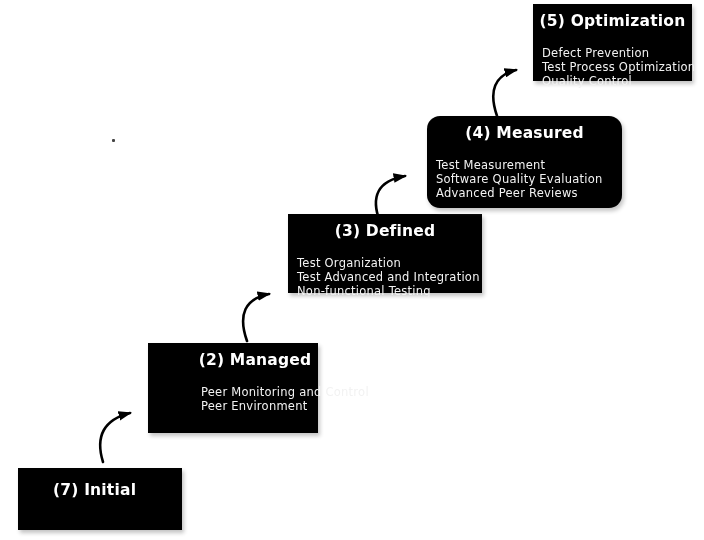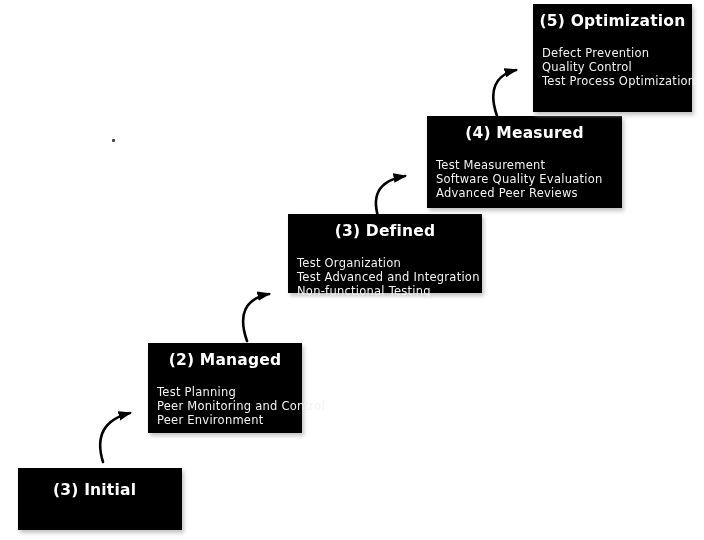--- a/index.html
+++ b/index.html
@@ -18,24 +18,24 @@
   }
   .arrows{position:absolute;left:0;top:0;width:704px;height:540px;}
   .box{
     position:absolute;
     box-sizing:border-box;
     background:var(--box);
     color:var(--text);
     box-shadow:2px 3px 4px #c4c4c4;
   }
   .box1{left:18px;top:468px;width:164px;height:62px;}
-  .box2{left:148px;top:343px;width:154px;height:90px;}
+  .box2{left:148px;top:343px;width:170px;height:90px;padding-left:44px;}
   .box3{left:288px;top:214px;width:194px;height:79px;}
-  .box4{left:427px;top:116px;width:195px;height:92px;}
-  .box5{left:533px;top:4px;width:159px;height:108px;}
+  .box4{left:427px;top:116px;width:195px;height:92px;border-radius:13px;}
+  .box5{left:533px;top:4px;width:159px;height:77px;}
   .level-title{
     margin-top:8px;
     font-size:15.5px;
     font-weight:bold;
     text-align:center;
     letter-spacing:0.2px;
     white-space:nowrap;
   }
   .box1 .level-title{
     margin-top:13px;
@@ -72,27 +72,26 @@
     </defs>
     <path d="M103,462 Q91,423 130,413" fill="none" stroke="#000" stroke-width="2.6" stroke-linecap="round" marker-end="url(#ah)"></path>
     <path d="M247,341 Q233,301 269,294" fill="none" stroke="#000" stroke-width="2.6" stroke-linecap="round" marker-end="url(#ah)"></path>
     <path d="M380,222 Q365,183 405,176" fill="none" stroke="#000" stroke-width="2.6" stroke-linecap="round" marker-end="url(#ah)"></path>
     <path d="M497,116 Q484,78 516,70" fill="none" stroke="#000" stroke-width="2.6" stroke-linecap="round" marker-end="url(#ah)"></path>
   </svg>
 
   <div class="stray-dot"></div>
 
   <div class="box box1">
-    <div class="level-title">(3) Initial</div>
+    <div class="level-title">(7) Initial</div>
   </div>
 
   <div class="box box2">
     <div class="level-title">(2) Managed</div>
     <div class="level-items">
-      <div>Test Planning</div>
       <div>Peer Monitoring and Control</div>
       <div>Peer Environment</div>
     </div>
   </div>
 
   <div class="box box3">
     <div class="level-title">(3) Defined</div>
     <div class="level-items">
       <div>Test Organization</div>
       <div>Test Advanced and Integration</div>
@@ -106,18 +105,18 @@
       <div>Test Measurement</div>
       <div>Software Quality Evaluation</div>
       <div>Advanced Peer Reviews</div>
     </div>
   </div>
 
   <div class="box box5">
     <div class="level-title">(5) Optimization</div>
     <div class="level-items">
       <div>Defect Prevention</div>
+      <div>Test Process Optimization</div>
       <div>Quality Control</div>
-      <div>Test Process Optimization</div>
     </div>
   </div>
 
 </div>
 
 </body></html>

